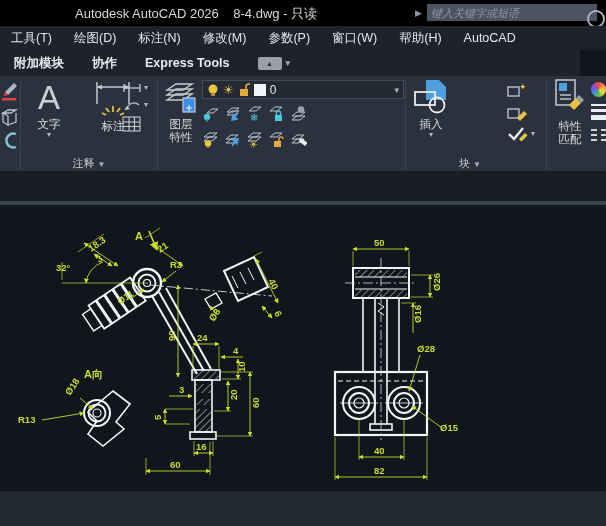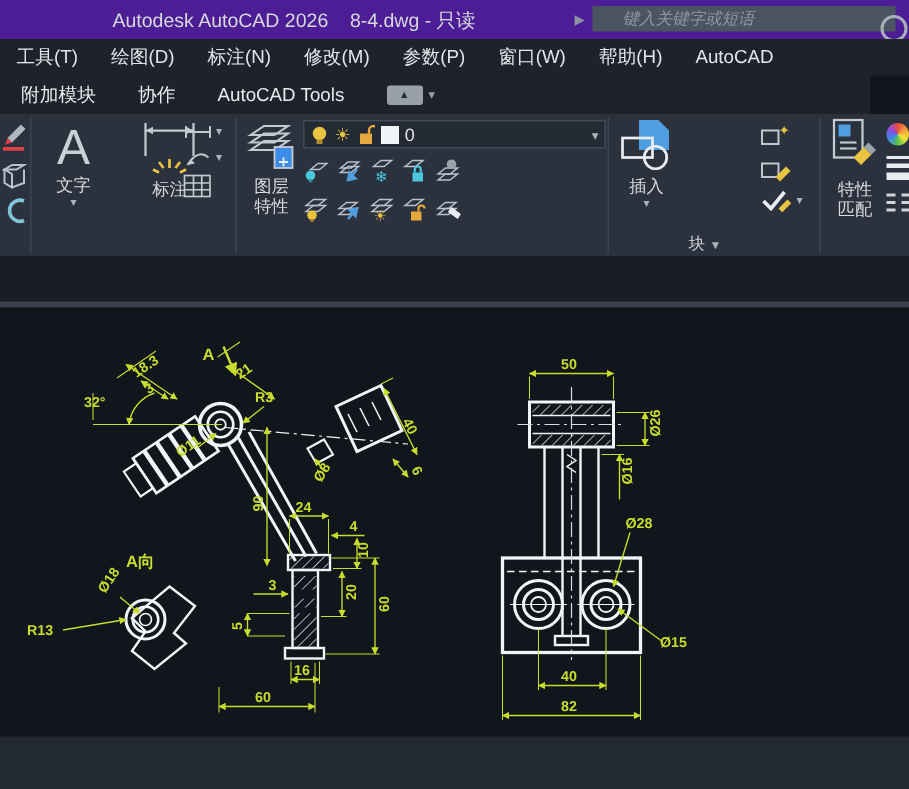--- a/index.html
+++ b/index.html
@@ -1,33 +1,33 @@
 <!DOCTYPE html>
 <html><head>
 <meta charset="utf-8">
 <style>
   html,body{margin:0;padding:0;}
   body{width:606px;height:526px;position:relative;overflow:hidden;
        font-family:"Liberation Sans",sans-serif;background:#11151c;}
   
-  #titlebar{position:absolute;left:0;top:0;width:606px;height:26px;background:#4c1d95;}
+  #titlebar{position:absolute;left:0;top:0;width:606px;height:26px;background:#000000;}
   #title{position:absolute;left:75px;top:5px;font-size:13px;color:#d6d9de;white-space:pre;}
   #searchwrap{position:absolute;right:9px;top:4px;display:flex;align-items:center;gap:5px;}
   #search-arrow{color:#8b93a0;font-size:9px;}
   #searchbox{width:162px;height:17px;background:#4a5463;border:none;outline:none;
-             font-size:11px;font-style:italic;color:#d8dbe0;padding:0 20px;}
+             font-size:11px;font-style:italic;color:#d8dbe0;padding:0 4px;}
   #searchbox::placeholder{color:#8f96a3;font-style:italic;}
   #tb-circle{position:absolute;right:-8px;top:6px;width:14px;height:14px;border:2px solid #aab0b8;border-radius:50%;}
   
   #menubar{position:absolute;left:0;top:26px;width:606px;height:24px;background:#1d222b;
            display:flex;align-items:center;border-bottom:1px solid #141820;}
   .menuitem{padding:0 11px;font-size:12.5px;color:#e2e6ea;cursor:default;}
   
   #tabrow{position:absolute;left:0;top:50px;width:580px;height:26px;background:#1d222b;
-          display:flex;align-items:center;}
+          display:flex;align-items:center;font-weight:bold;}
   .ribtab{padding:0 14px;font-size:12.5px;color:#e8eaec;}
   #panel-min{margin-left:14px;display:flex;align-items:center;gap:4px;}
   #panel-min .pm-btn{width:24px;height:13px;background:#99a0aa;border-radius:2px;color:#262c35;
         font-size:7px;line-height:13px;text-align:center;}
   #panel-min .pm-car{color:#99a0aa;font-size:9px;}
   
   #ribbon{position:absolute;left:0;top:76px;width:606px;height:95px;background:#2b323e;}
   .vsep{position:absolute;top:2px;width:1px;height:91px;background:#3b434f;}
   .bigbtn{position:absolute;top:2px;text-align:center;color:#d7dbe0;font-size:11.5px;}
   .bigbtn .lbl{line-height:13px;}
@@ -76,21 +76,21 @@
   <span class="menuitem">修改(M)</span>
   <span class="menuitem">参数(P)</span>
   <span class="menuitem">窗口(W)</span>
   <span class="menuitem">帮助(H)</span>
   <span class="menuitem">AutoCAD</span>
 </div>
 
 <div id="tabrow">
   <span class="ribtab">附加模块</span>
   <span class="ribtab">协作</span>
-  <span class="ribtab">AutoCAD Tools</span>
+  <span class="ribtab">Express Tools</span>
   <span id="panel-min">
     <span class="pm-btn">▲</span>
     <span class="pm-car">▾</span>
   </span>
 </div>
 
 <div id="ribbon">
 
   <svg width="18" height="76" style="position:absolute;left:1px;top:4px">
     <g>
@@ -150,20 +150,23 @@
     </span>
     <svg width="20" height="17">
         <g stroke="#c3cad2" stroke-width="1.1" fill="none">
           <rect x="1" y="1" width="17" height="14"></rect>
           <line x1="1" y1="6" x2="18" y2="6"></line>
           <line x1="1" y1="10.5" x2="18" y2="10.5"></line>
           <line x1="7" y1="1" x2="7" y2="15"></line>
           <line x1="12.5" y1="1" x2="12.5" y2="15"></line>
         </g>
       </svg>
+  </div>
+  <div class="plabel" style="left:24px;width:130px">
+    <span>注释</span> <span class="pcar">▼</span>
   </div>
   <div class="vsep" style="left:157px"></div>
 
   <div class="bigbtn" style="left:160px;width:42px">
     <svg width="36" height="38">
       <g stroke="#c3cad2" stroke-width="1.4" fill="none">
         <path d="M4 12 l9 -6 h16 l-9 6 z"></path>
           <path d="M4 17 l9 -6 h16 l-9 6 z"></path>
           <path d="M4 22 l9 -6 h16 l-9 6 z"></path>
       </g>

